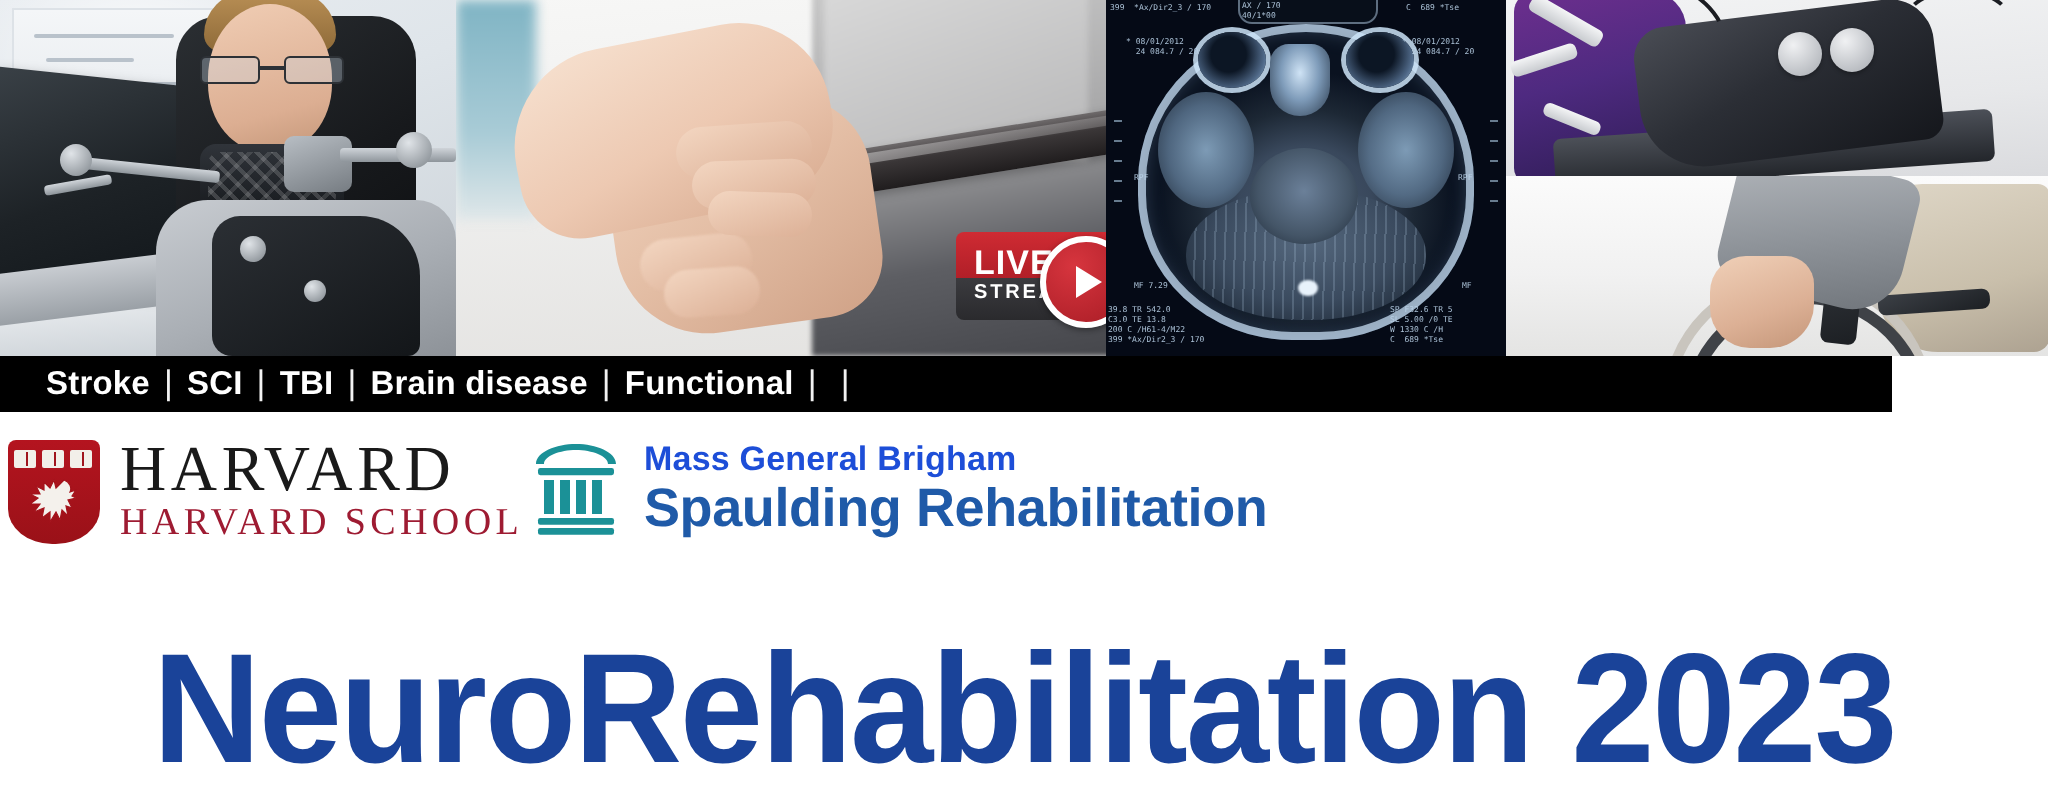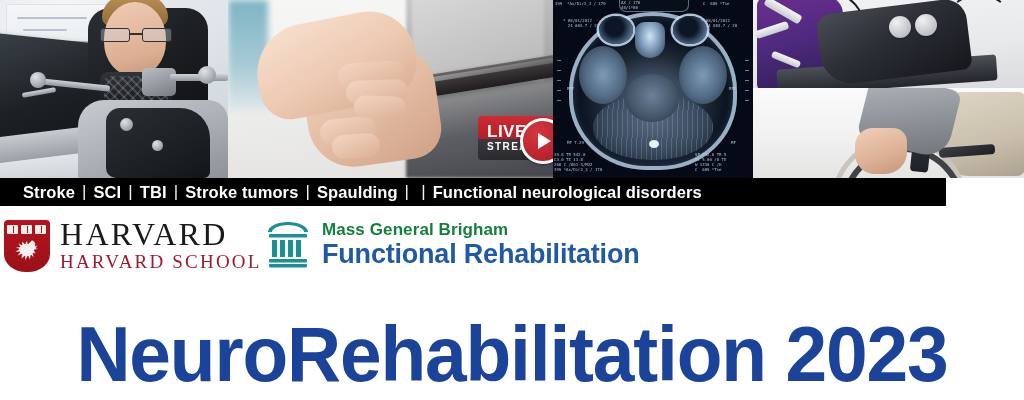--- a/index.html
+++ b/index.html
@@ -463,21 +463,21 @@
     width: 44px; height: 48px;
     margin-right: 12px;
     flex: 0 0 auto;
   }
   .mgb-words { display: flex; flex-direction: column; }
   .mgb-top {
     font-family: "Liberation Sans", sans-serif;
     font-weight: bold;
     font-size: 17px;
     line-height: 19px;
-    color: #15803d;
+    color: #1d4ed8;
     letter-spacing: .1px;
   }
   .mgb-bottom {
     font-family: "Liberation Sans", sans-serif;
     font-weight: bold;
     font-size: 27px;
     line-height: 31px;
     color: #1f5aa8;
     letter-spacing: -.2px;
   }
@@ -635,26 +635,25 @@
 </div>
 
 <div class="condition-banner">
   <div class="condition-list">
     <span class="cond-item">Stroke</span>
     <span class="cond-sep">|</span>
     <span class="cond-item">SCI</span>
     <span class="cond-sep">|</span>
     <span class="cond-item">TBI</span>
     <span class="cond-sep">|</span>
-    <span class="cond-item">Stroke tumors</span>
+    <span class="cond-item">Brain disease</span>
     <span class="cond-sep">|</span>
-    <span class="cond-item">Spaulding</span>
+    <span class="cond-item">Functional</span>
     <span class="cond-sep">|</span>
     <span class="cond-sep">|</span>
-    <span class="cond-item">Functional neurological disorders</span>
   </div>
 </div>
 
 <div class="logo-row">
 
   <div class="harvard-logo">
     <div class="hv-shield">
       <div class="hv-book" style="left:3px;"></div>
       <div class="hv-book" style="left:17px;"></div>
       <div class="hv-book" style="left:31px;"></div>
@@ -676,19 +675,19 @@
       <rect x="3" y="13" width="38" height="3.6" rx="1.2" fill="#1b9197"></rect>
       <rect x="6" y="19" width="5" height="17" fill="#1b9197"></rect>
       <rect x="14" y="19" width="5" height="17" fill="#1b9197"></rect>
       <rect x="22" y="19" width="5" height="17" fill="#1b9197"></rect>
       <rect x="30" y="19" width="5" height="17" fill="#1b9197"></rect>
       <rect x="3" y="38" width="38" height="3.4" rx="1.1" fill="#1b9197"></rect>
       <rect x="3" y="43" width="38" height="3.4" rx="1.1" fill="#1b9197"></rect>
     </svg>
     <div class="mgb-words">
       <span class="mgb-top">Mass General Brigham</span>
-      <span class="mgb-bottom">Functional Rehabilitation</span>
+      <span class="mgb-bottom">Spaulding Rehabilitation</span>
     </div>
   </div>
 
 </div>
 
 <div class="main-title">NeuroRehabilitation 2023</div>
 
 </body></html>

